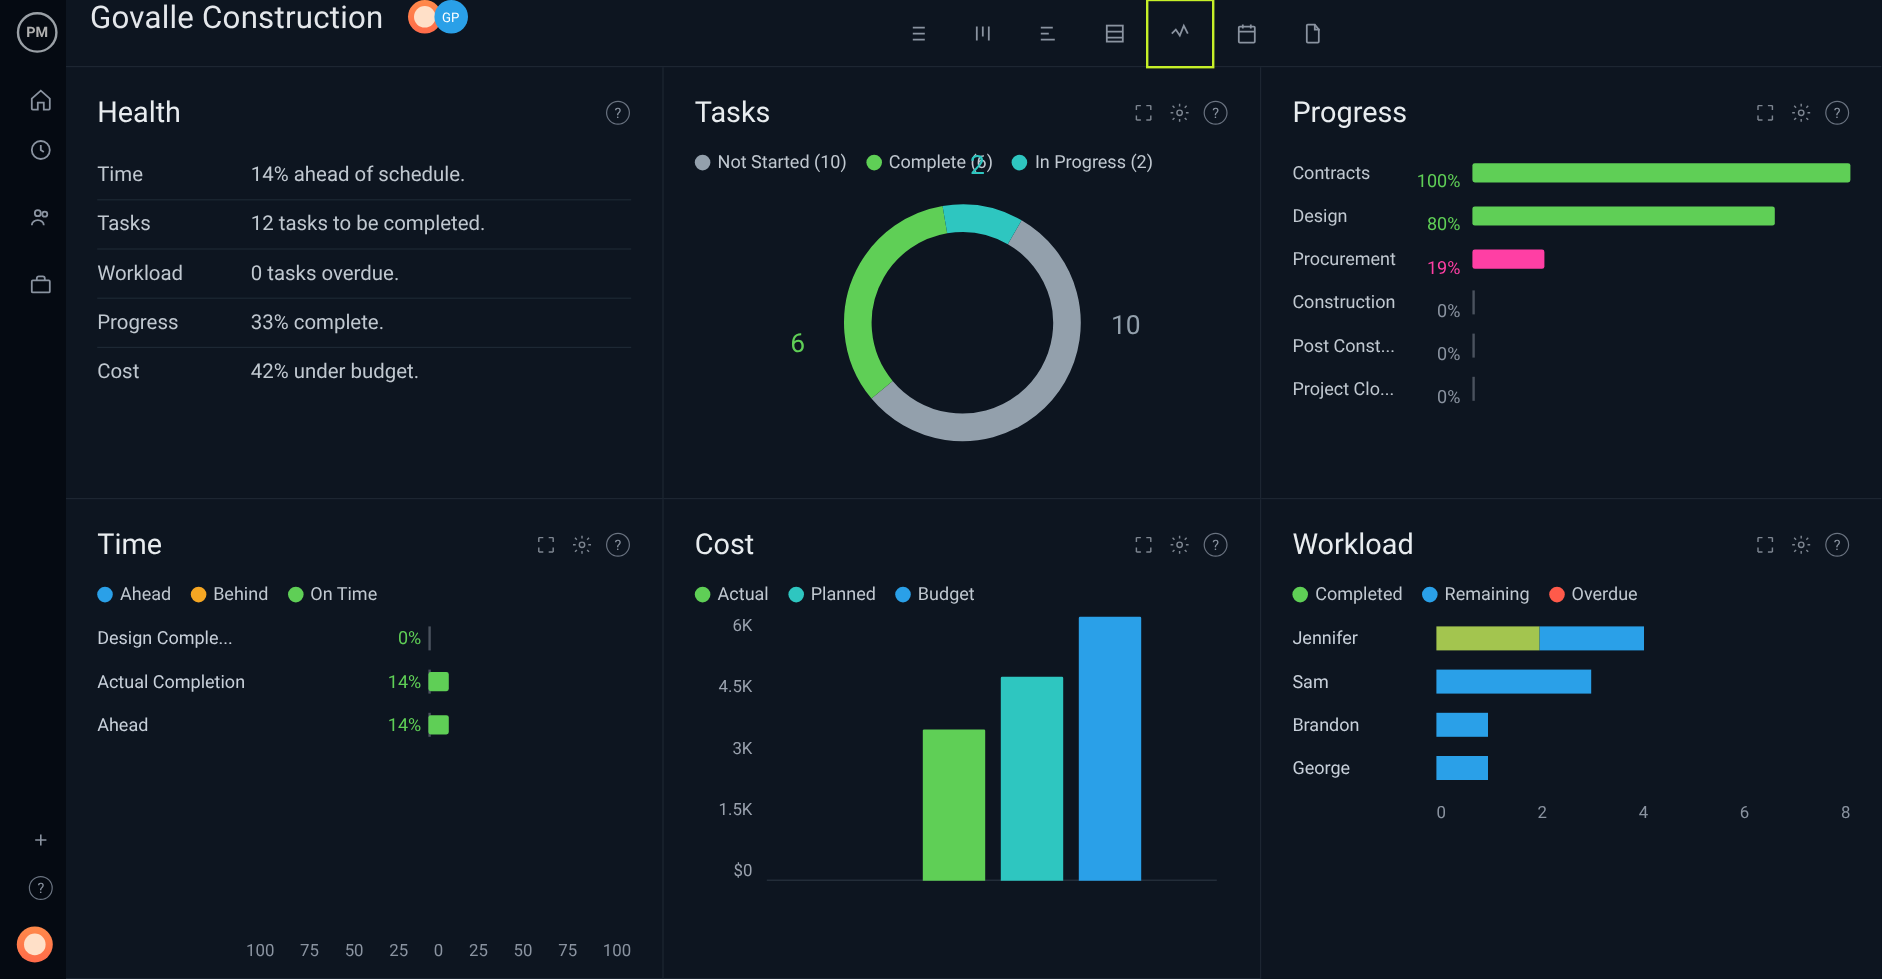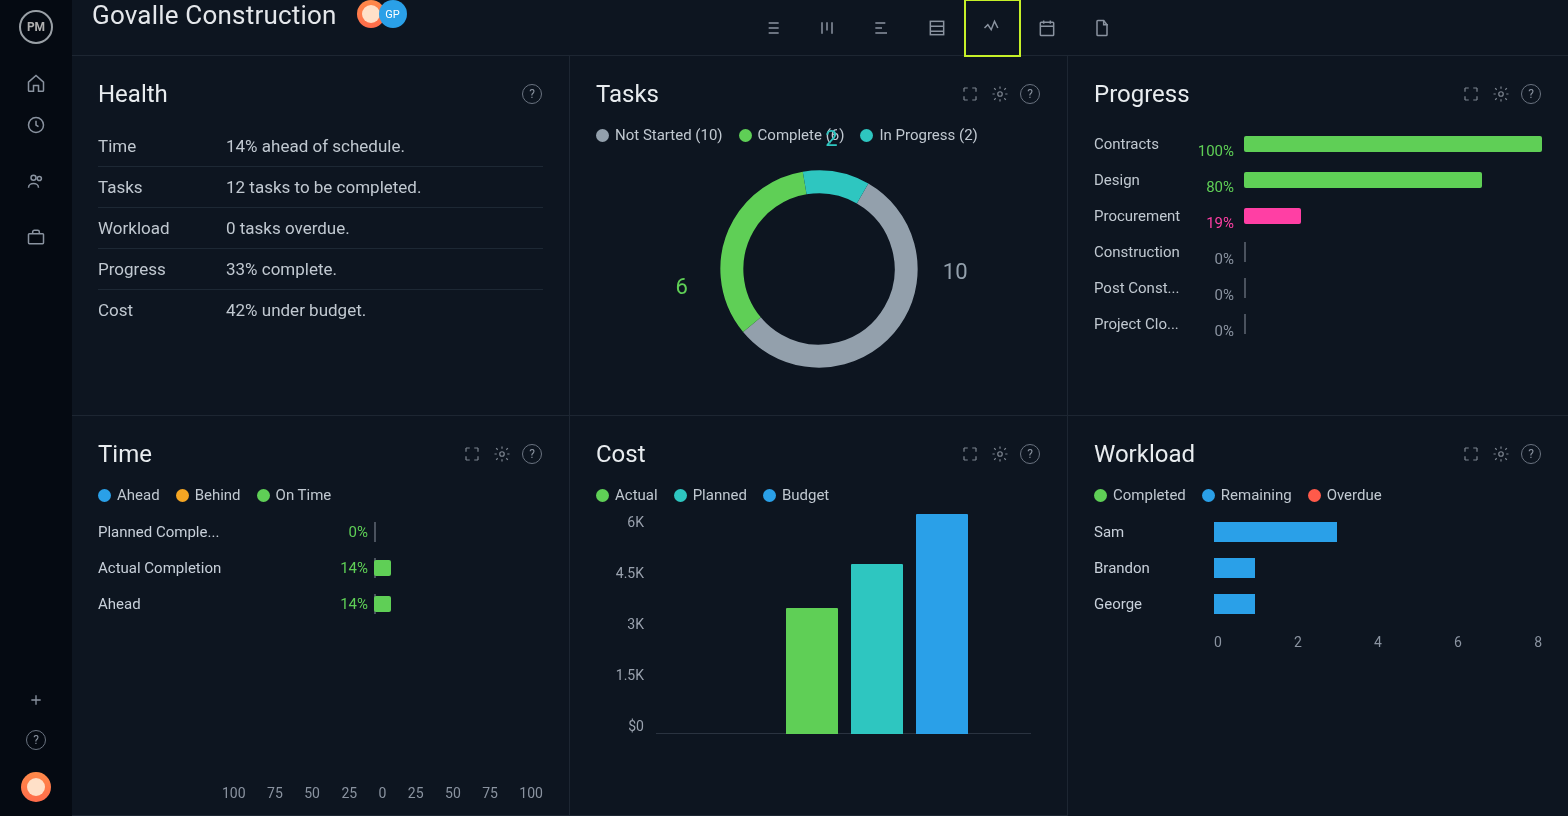--- a/index.html
+++ b/index.html
@@ -1,19 +1,19 @@
 <!DOCTYPE html>
 <html><head>
 <meta charset="utf-8">
 <style>
   * { box-sizing: border-box; margin: 0; padding: 0; }
   html, body { width: 1568px; height: 816px; background:#0d1520; color:#c8d0da; font-family: -apple-system, "Segoe UI", Roboto, Arial, sans-serif; font-size:14px; overflow:hidden; }
   .app { display:flex; height:100%; }
   
-  .sidebar { width:72px; background:#050a12; display:flex; flex-direction:column; align-items:center; padding-top:10px; gap:0; }
+  .sidebar { width:55px; background:#050a12; display:flex; flex-direction:column; padding-top:10px; gap:0;padding-left:14px; }
   .sidebar .logo { width:34px; height:34px; border-radius:50%; border:2px solid #9aa0a6; color:#b0b0b0; font-weight:700; font-size:12px; display:flex; align-items:center; justify-content:center; margin-bottom:18px; }
   .sidebar .nav-ico { width:40px; height:42px; display:flex; align-items:center; justify-content:center; color:#8a93a0; cursor:pointer; }
   .sidebar .nav-ico svg { width:20px; height:20px; stroke:#8a93a0; fill:none; stroke-width:1.8; }
   .sidebar .spacer { flex:1; }
   .sidebar .plus, .sidebar .help-ico { width:40px; height:40px; display:flex; align-items:center; justify-content:center; color:#8a93a0; cursor:pointer; }
   .sidebar .avatar-me { width:30px; height:30px; border-radius:50%; background:linear-gradient(#ff8a4a,#ff6b4a); margin:12px 0 14px; position:relative; }
   .sidebar .avatar-me::after { content:""; position:absolute; left:6px; top:6px; width:18px; height:18px; border-radius:50%; background:#ffe0c8; }
   
   .main { flex:1; display:flex; flex-direction:column; }
   .topbar { height:56px; border-bottom:1px solid #1d2632; display:flex; align-items:flex-start; padding:0 20px; }
@@ -332,21 +332,21 @@
               </div>
           </div>
         </div>
         <div class="legend" id="time-legend">
             <span><span class="dot" style="background:#2aa0e8"></span>Ahead</span>
             <span><span class="dot" style="background:#f5a623"></span>Behind</span>
             <span><span class="dot" style="background:#5fcf56"></span>On Time</span>
           </div>
         <div id="time-rows" style="margin-top:6px;">
             <div class="time-row">
-              <div class="tlab">Planned Comple...</div>
+              <div class="tlab">Design Comple...</div>
               <div class="tpct">0%</div>
               <div class="tbar">
                 <div class="tick0"></div>
               </div>
             </div>
             <div class="time-row">
               <div class="tlab">Actual Completion</div>
               <div class="tpct">14%</div>
               <div class="tbar">
                 <div class="tick0"></div>
@@ -437,20 +437,27 @@
               </div>
           </div>
         </div>
         <div class="legend" id="wl-legend">
             <span><span class="dot" style="background:#5fcf56"></span>Completed</span>
             <span><span class="dot" style="background:#2aa0e8"></span>Remaining</span>
             <span><span class="dot" style="background:#ff5a4a"></span>Overdue</span>
           </div>
         <div id="wl-rows" style="margin-top:6px;">
             <div class="wl-row">
+              <div class="wlab">Jennifer</div>
+              <div class="wbar">
+                <div class="seg" style="left:0;width:25%;background:#a3c54f"></div>
+                <div class="seg" style="left:25%;width:25%;background:#2aa0e8"></div>
+              </div>
+            </div>
+            <div class="wl-row">
               <div class="wlab">Sam</div>
               <div class="wbar">
                 <div class="seg" style="left:0%;width:37.5%;background:#2aa0e8"></div>
               </div>
             </div>
             <div class="wl-row">
               <div class="wlab">Brandon</div>
               <div class="wbar">
                 <div class="seg" style="left:0%;width:12.5%;background:#2aa0e8"></div>
               </div>

